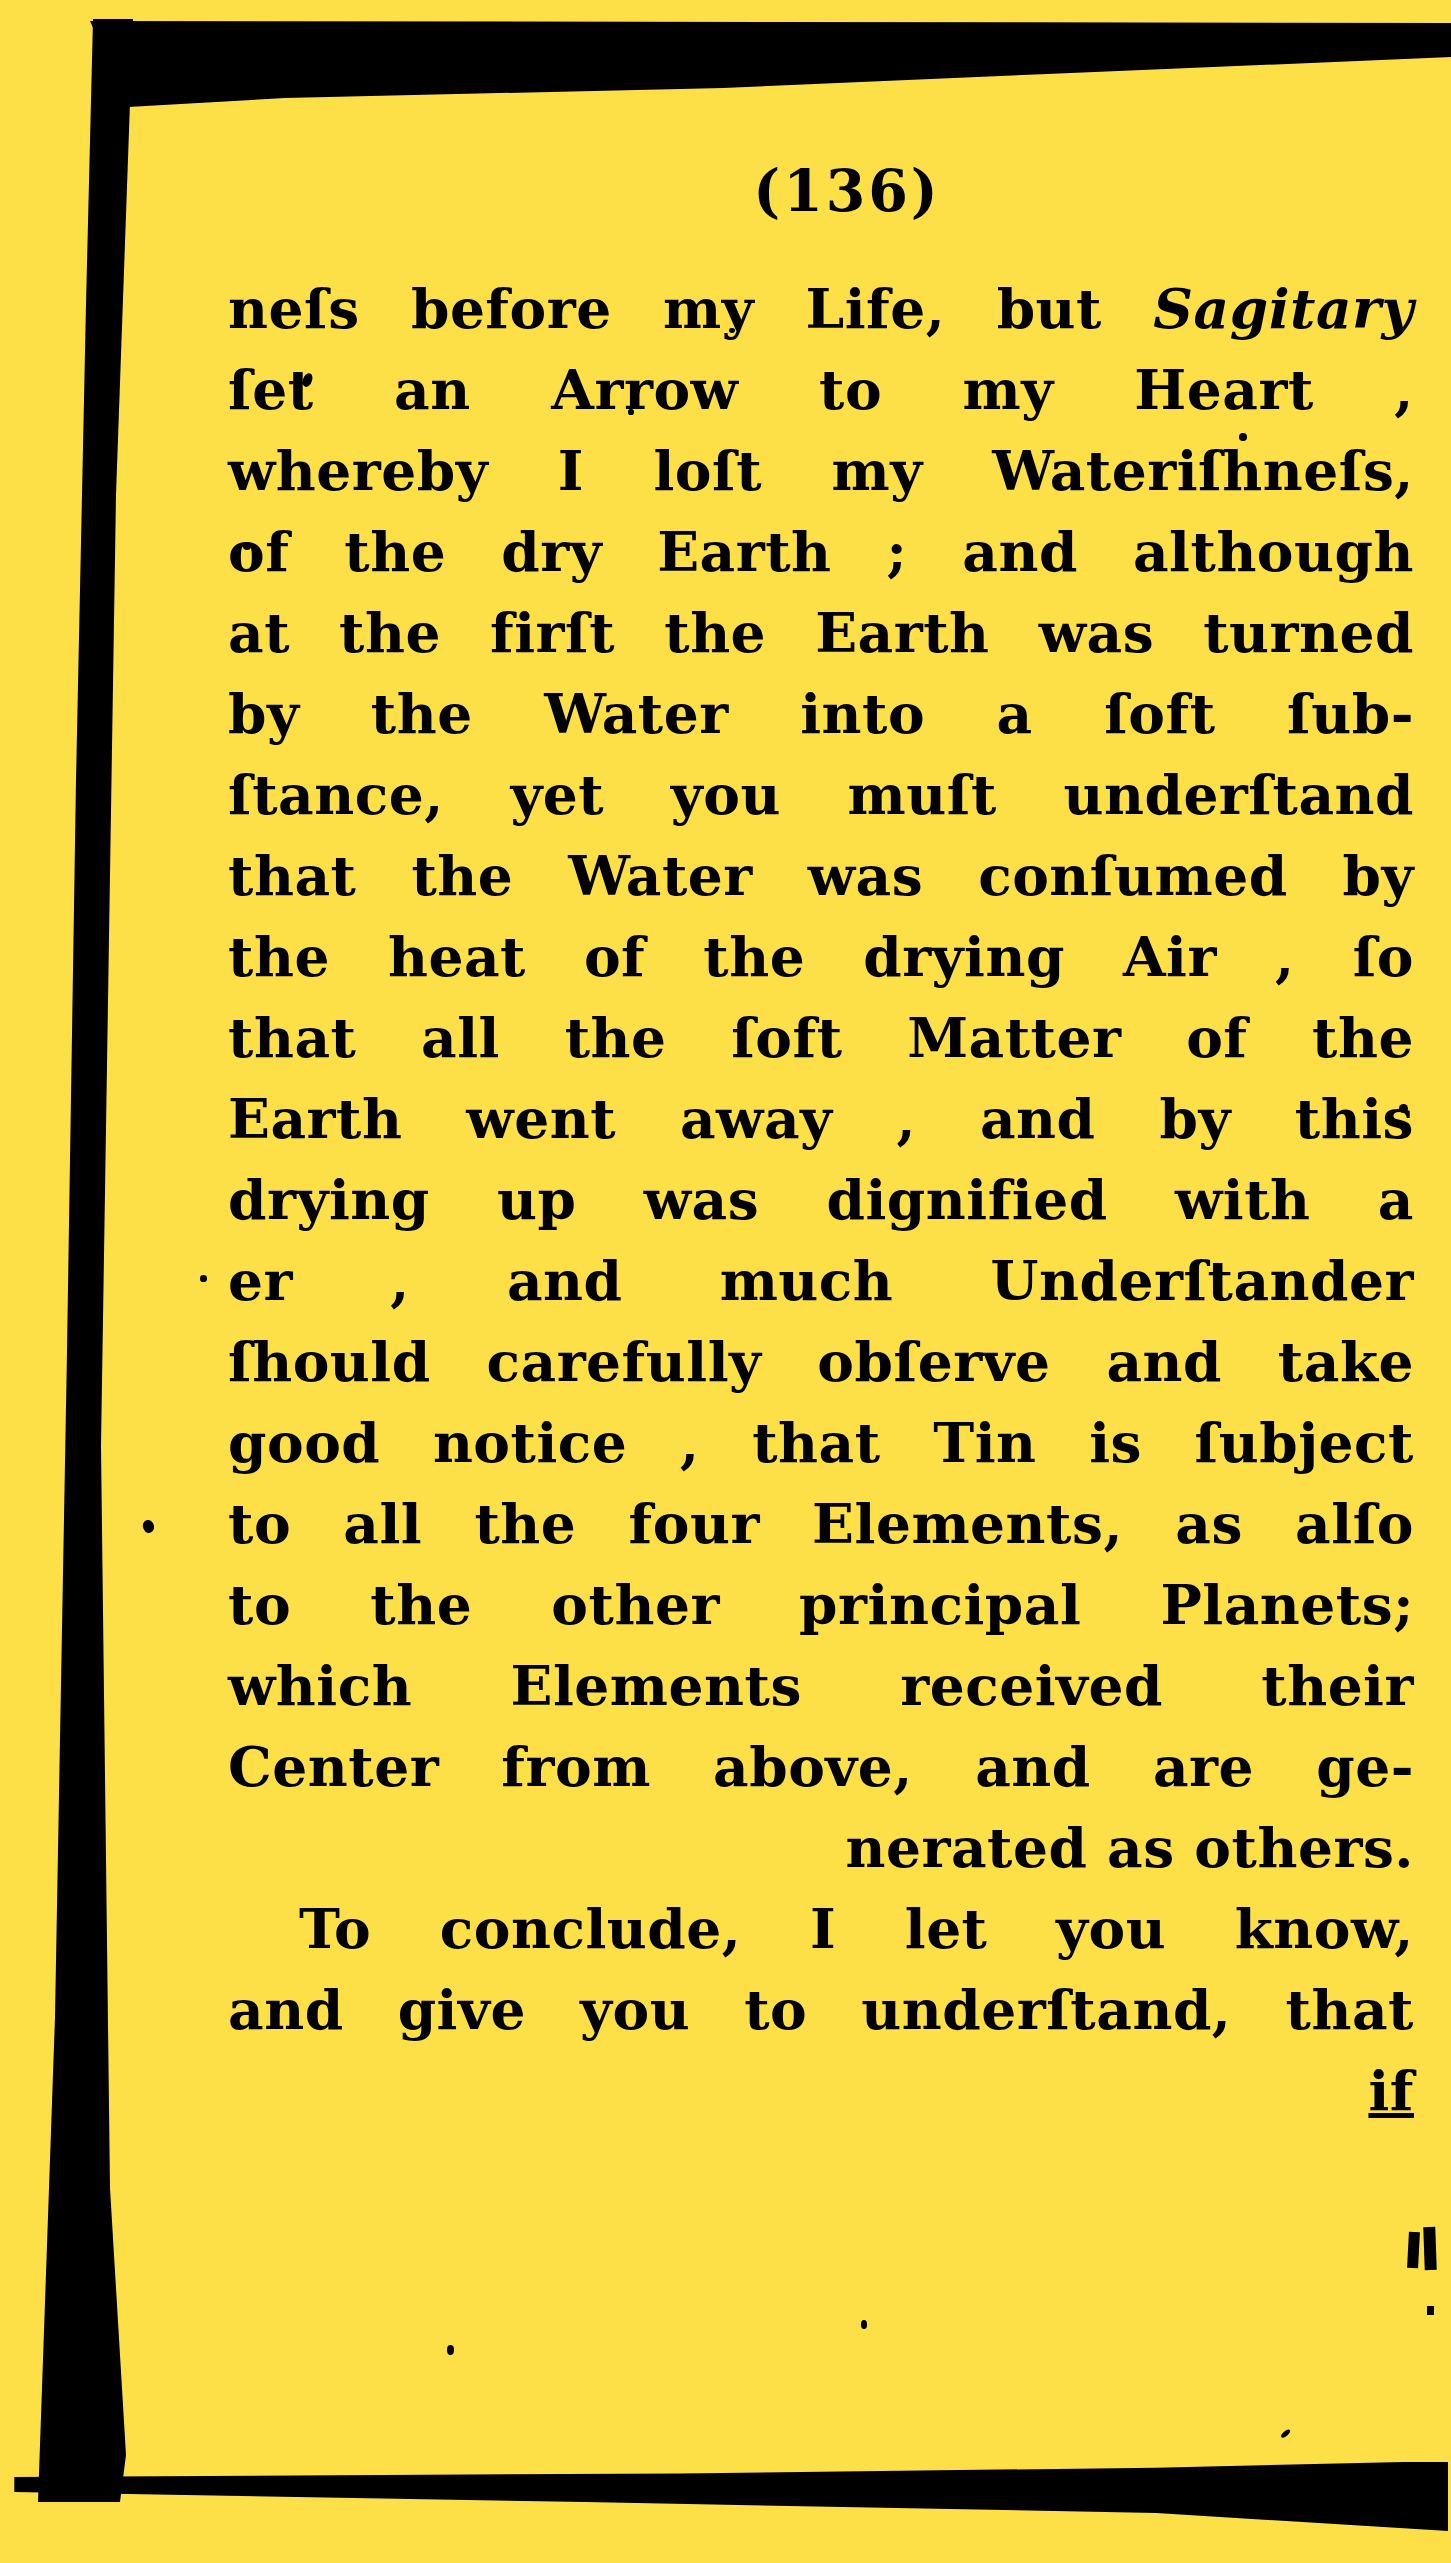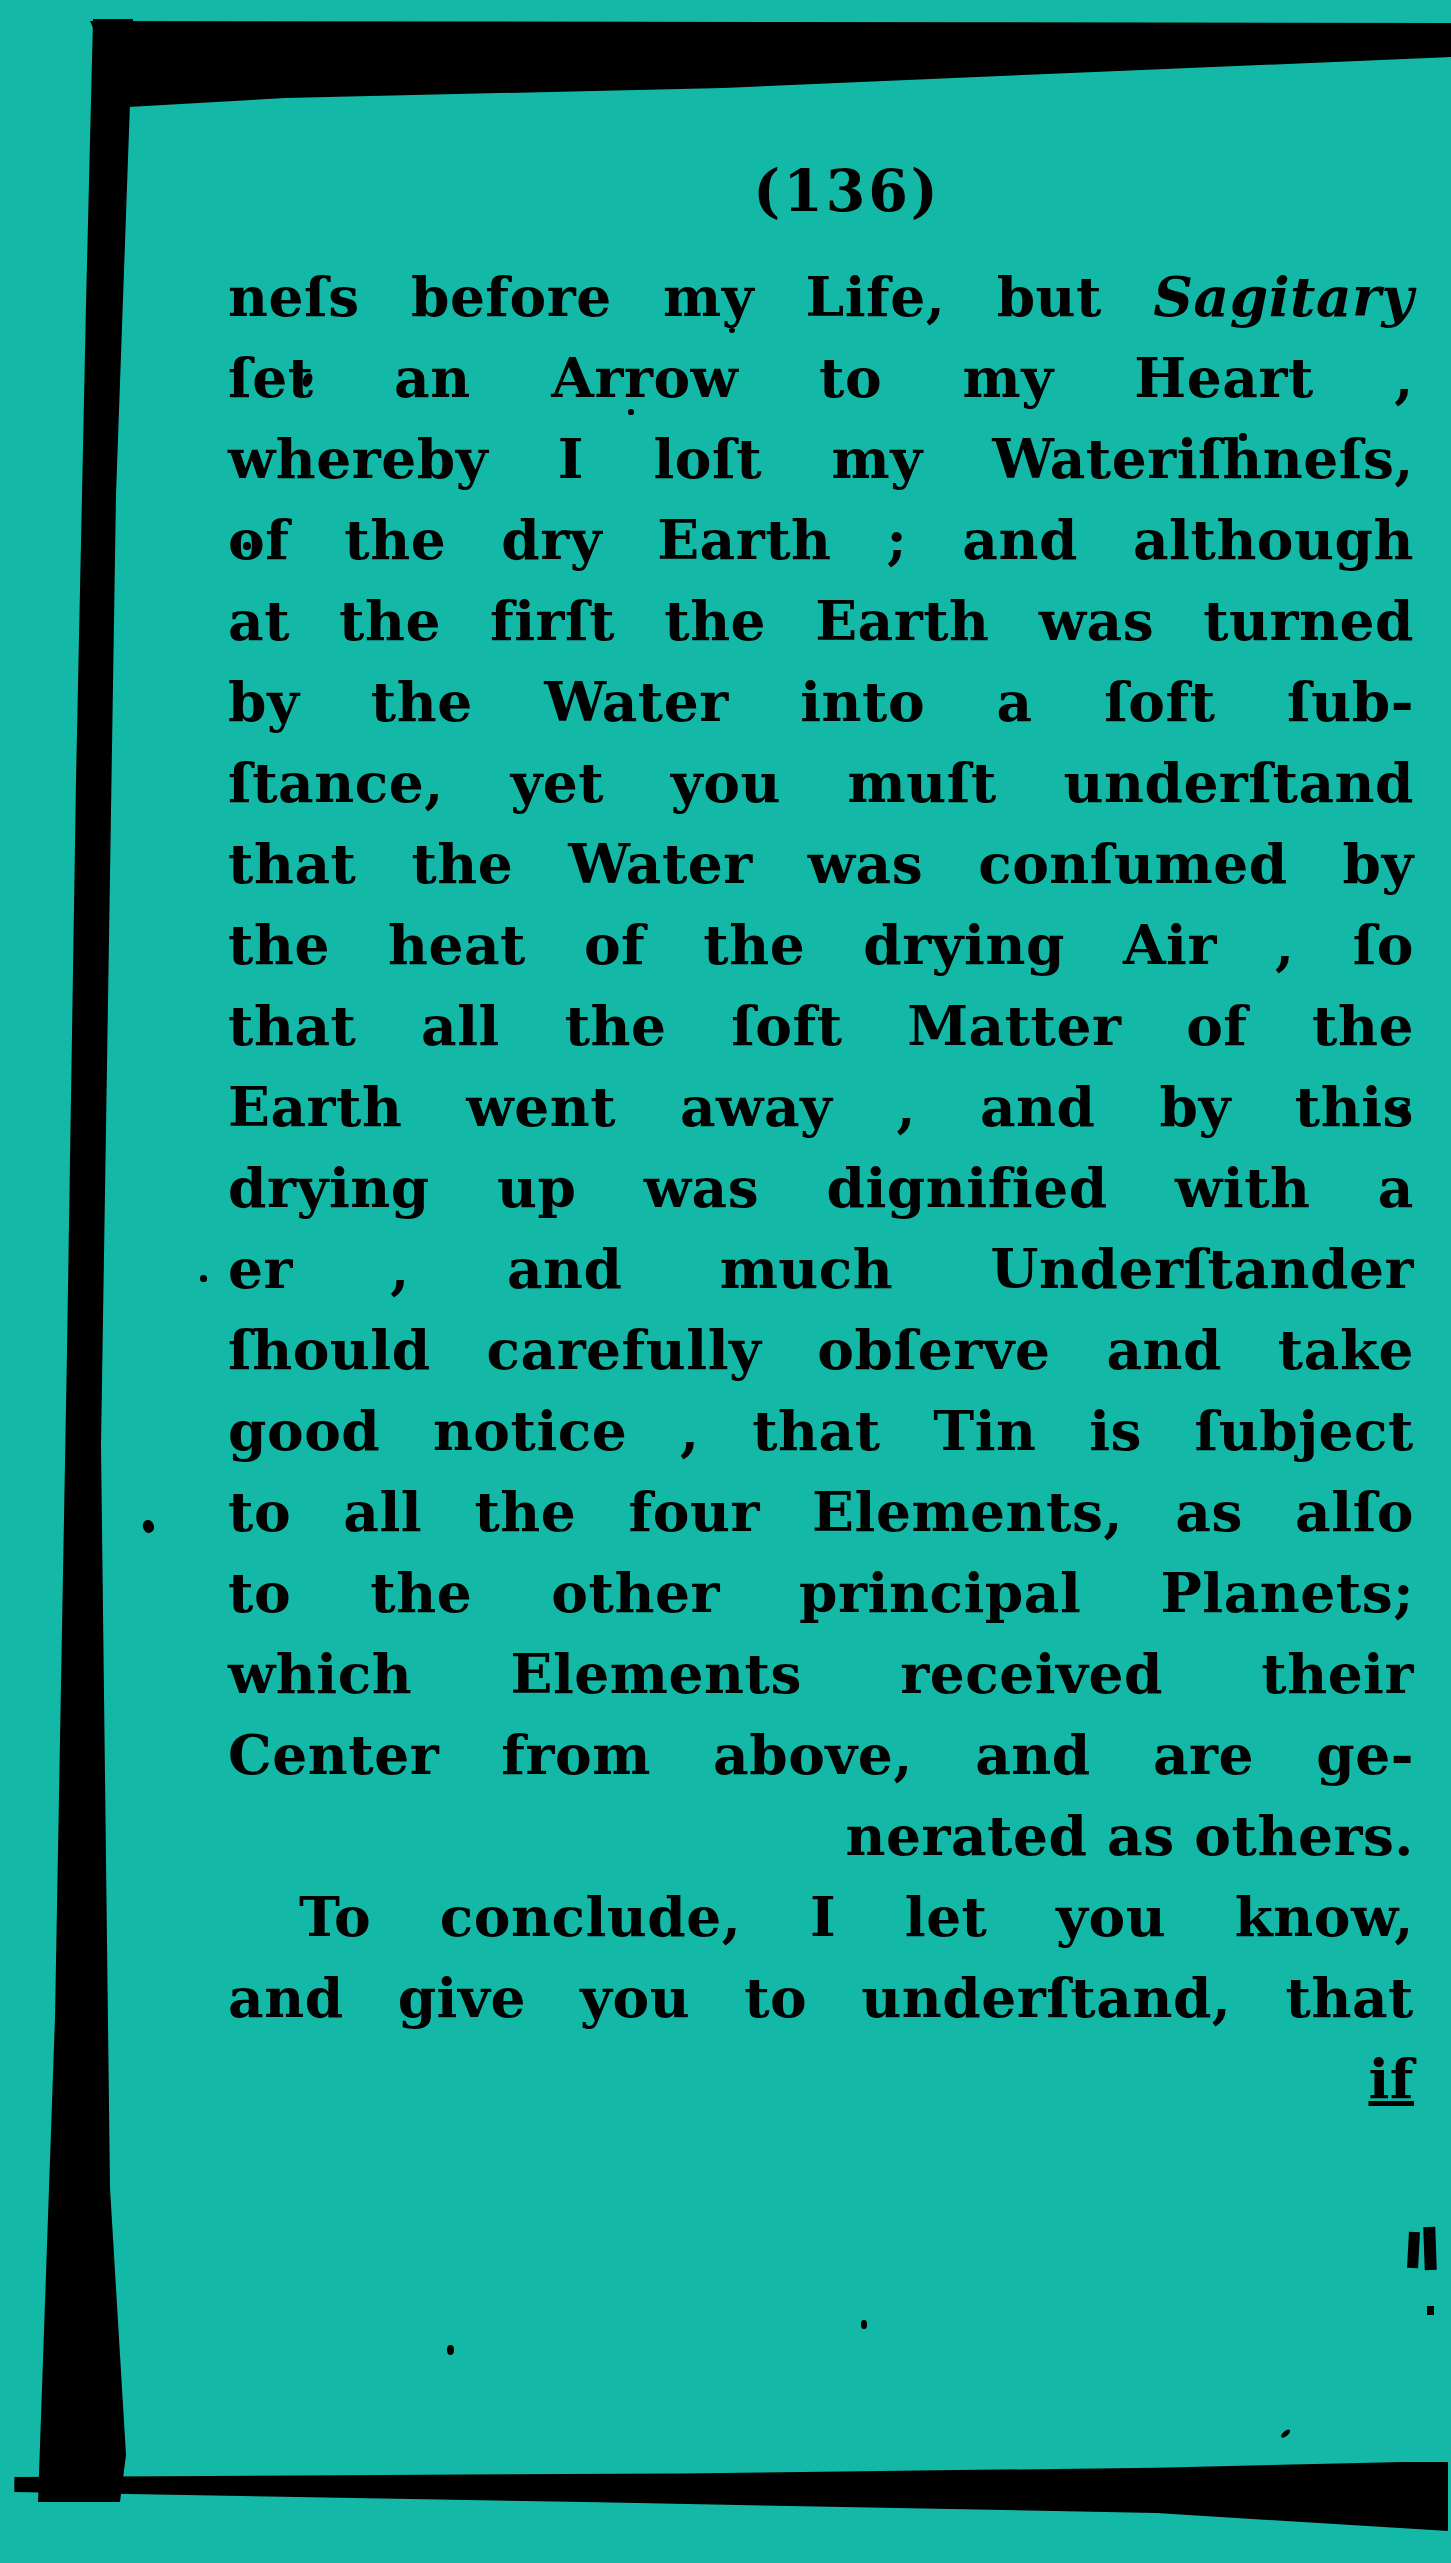--- a/index.html
+++ b/index.html
@@ -1,19 +1,19 @@
 <!DOCTYPE html>
 <html style="font-size:15px"><head>
 <meta charset="utf-8">
 <style>
   html,body{margin:0;padding:0;background:#888;}
   .page{
     position:relative;
     width:1452px;height:2563px;
-    background:#14b8a6;
+    background:#fde047;
     color:#000000;
     font-family:"DejaVu Serif", serif;
     overflow:hidden;
   }
   
   .band{position:absolute;background:#000000;}
   #band-top{
     left:0;top:0;width:1452px;height:114px;
     clip-path:polygon(90px 21px,1452px 23px,1452px 57px,1047px 74px,723px 88px,285px 98px,128px 107px);
   }
@@ -28,21 +28,21 @@
   .corner-mark{position:absolute;background:#000;}
   .speck{position:absolute;background:#000;border-radius:50%;}
   
   .page-number{
     position:absolute;left:228px;top:157px;width:1186px;
     box-sizing:border-box;padding-left:52px;
     text-align:center;
     font-size:57px;font-weight:bold;letter-spacing:2.9px;
   }
   .text-block{
-    position:absolute;left:228px;top:256px;width:1186px;
+    position:absolute;left:228px;top:268px;width:1186px;
   }
   .line{
     height:81px;line-height:81px;
     font-size:55px;font-weight:bold;letter-spacing:0.5px;
     white-space:normal;
   }
   .line.justify{text-align:justify;}
   .line.justify::after{content:"";display:inline-block;width:100%;height:0;}
   .line.left{text-align:right;}
   .line.right{text-align:right;text-decoration:underline;}

